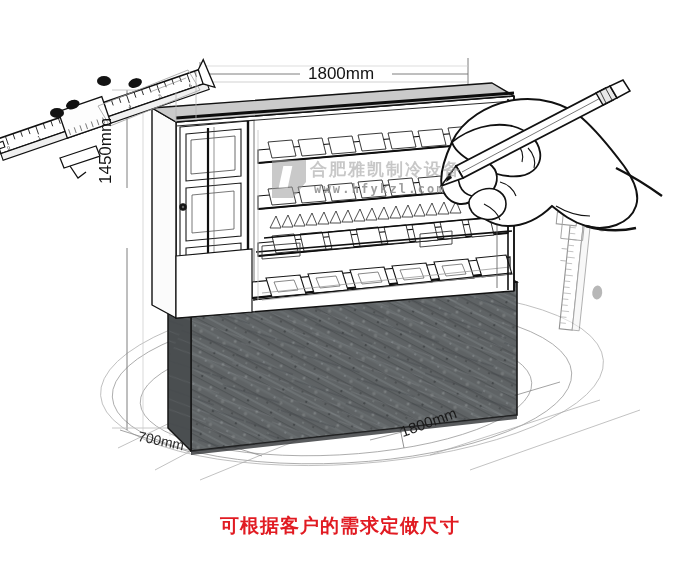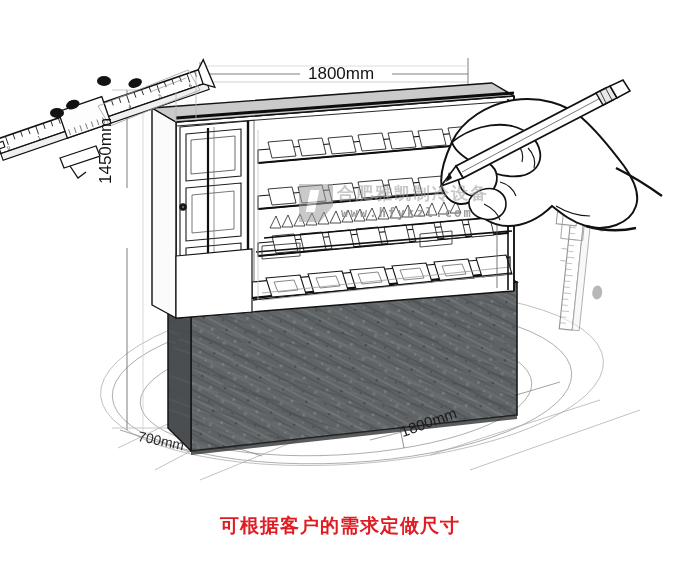--- a/index.html
+++ b/index.html
@@ -24,23 +24,22 @@
   #lbl-depth{left:140px;top:428px;font-size:14px;transform:rotate(12deg);transform-origin:left top;color:#2a2a2a;}
   #lbl-width-bottom{left:398px;top:424px;font-size:15px;transform:rotate(-20deg);transform-origin:left top;color:#1a1a1a;}
   #caption{
     position:absolute;left:0;top:513px;width:680px;
     text-align:center;font-size:19px;font-weight:700;
     color:#e11b22;
     font-family:Liberation Mono, monospace;
     letter-spacing:1px;
   }
   #wm{
-    position:absolute;left:272px;top:176px;width:236px;height:62px;
+    position:absolute;left:272px;top:152px;width:236px;height:62px;
     pointer-events:none;
-    margin-left:27px;
   }
   #wm .wm-txt{
     position:absolute;left:42px;top:30px;
     font-size:12px;letter-spacing:2.2px;
     color:#8d8d8d;opacity:.85;
     font-family:"DejaVu Sans Mono","Liberation Mono",monospace;
     font-weight:700;
   }
   #wm .wm-cn{
     position:absolute;left:38px;top:6px;

